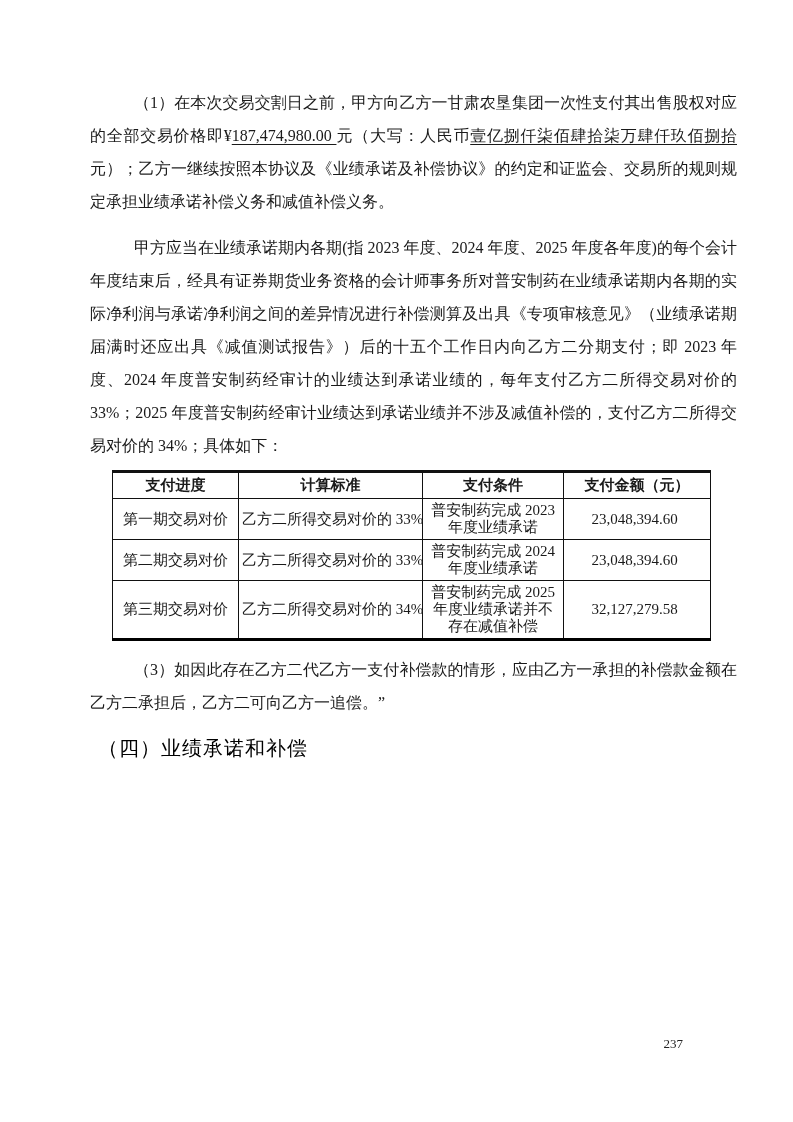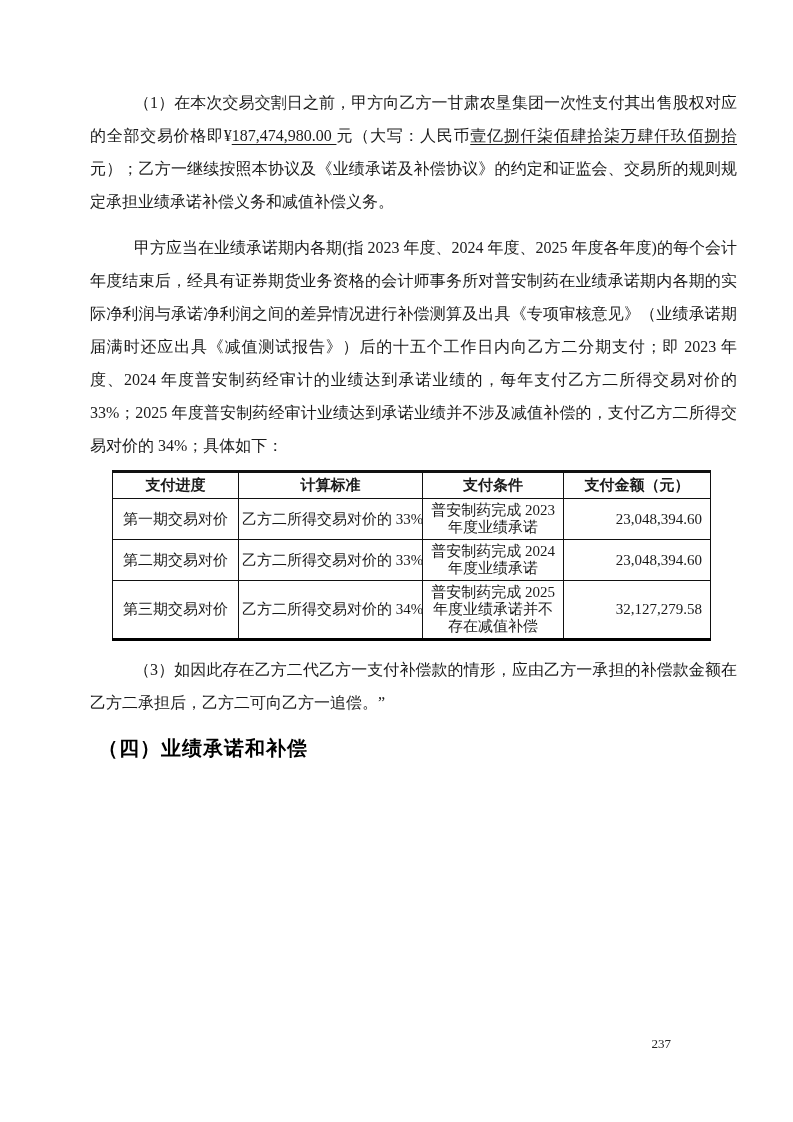--- a/index.html
+++ b/index.html
@@ -52,38 +52,38 @@
   table.pay-table th {
     font-weight: bold;
     padding: 4px 2px;
   }
   table.pay-table .col-stage  { width: 121px; }
   table.pay-table .col-calc   { width: 179px; }
   table.pay-table .col-cond   { width: 136px; }
   table.pay-table .col-amount { width: 142px; }
   table.pay-table td.nw { white-space: nowrap; }
   table.pay-table td.amount {
-    text-align: right;
+    text-align: center;
     padding-right: 8px;
     white-space: nowrap;
   }
   table.pay-table tr.tall td { height: 50px; }
   table.pay-table tr.mid td  { height: 33px; }
   h2.section-heading {
     margin: 10px 0 0 8px;
     font-family: "Liberation Sans", "DejaVu Sans", sans-serif;
     font-size: 20px;
-    font-weight: bold;
+    font-weight: normal;
     color: #000;
     letter-spacing: 1px;
   }
   .page-number {
     position: absolute;
     top: 1036px;
-    right: 122px;
+    right: 110px;
     font-family: "Liberation Serif", "DejaVu Serif", serif;
     font-size: 13px;
     color: #222;
   }
 </style>
 </head>
 <body>
 
 <div class="page">
 

